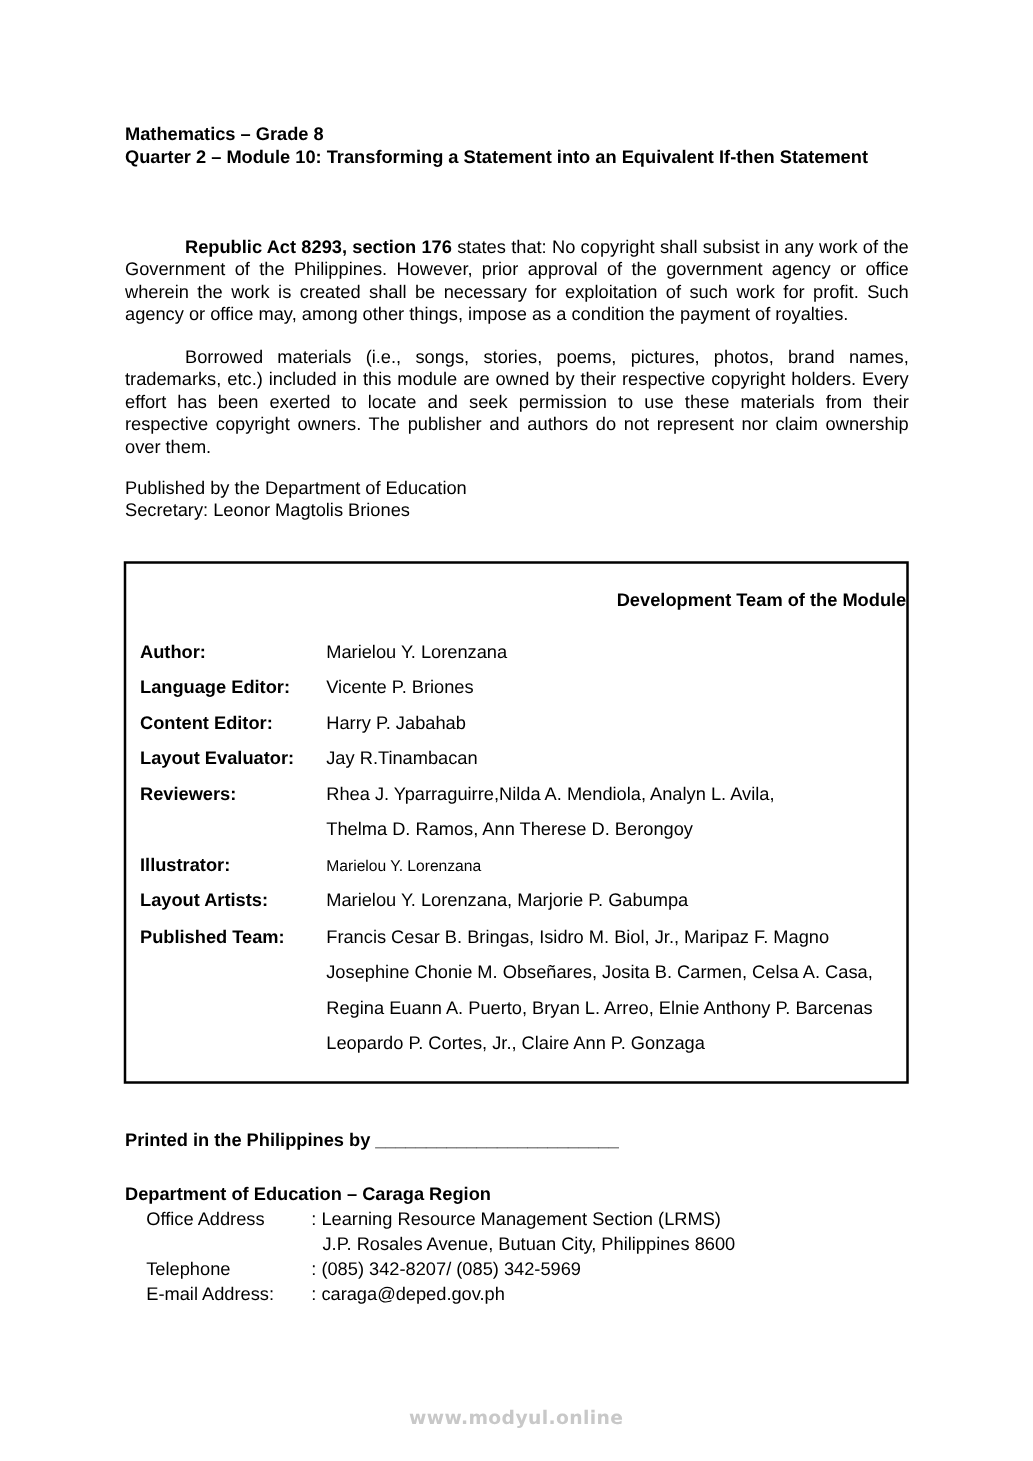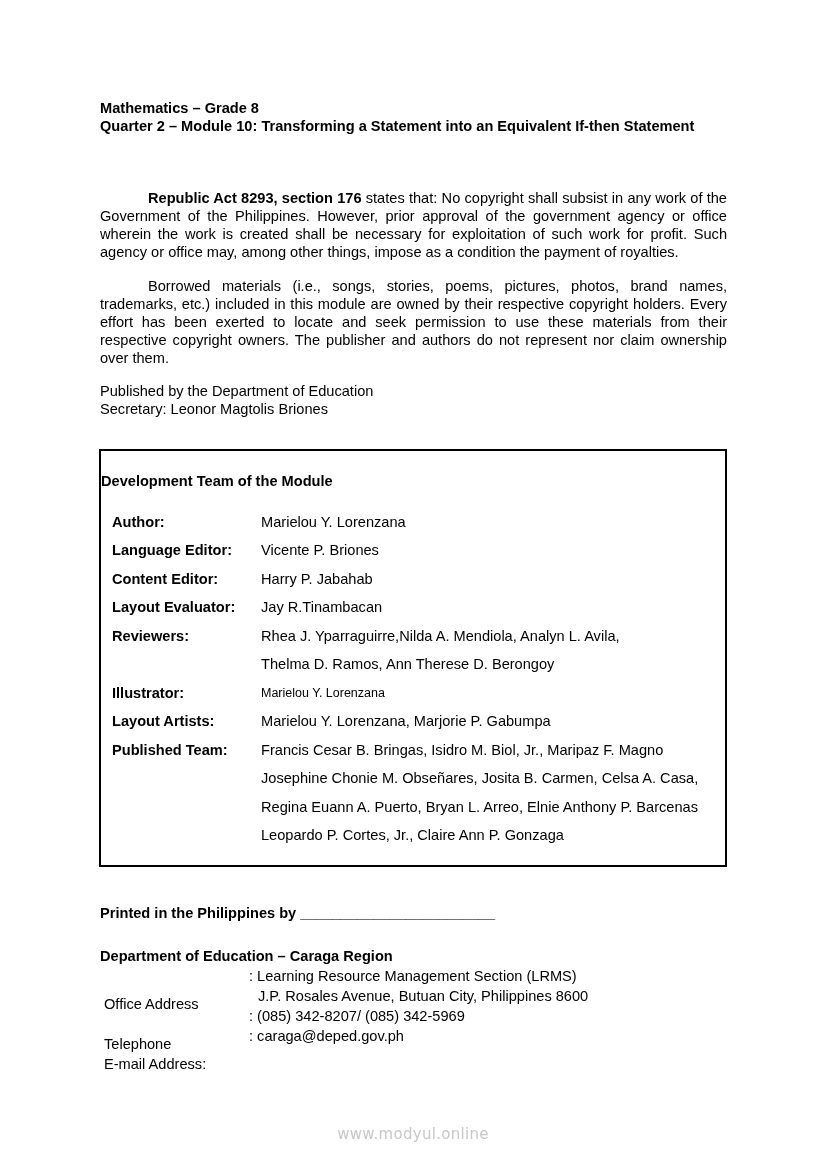--- a/index.html
+++ b/index.html
@@ -8,35 +8,35 @@
     .header { position: absolute; left: 100px; top: 99px; font-weight: bold; font-size: 14.6px; line-height: 18px; }
     .header div { white-space: nowrap; }
     .para { position: absolute; left: 100px; width: 627px; font-size: 14.6px; line-height: 18px; text-align: justify; }
     .para .indent { display: inline-block; width: 48px; }
     .para b { font-weight: bold; }
     #p1 { top: 189px; }
     #p2 { top: 277px; }
     .pub { position: absolute; left: 100px; top: 382px; font-size: 14.6px; line-height: 18px; }
     .team-box { position: absolute; left: 99px; top: 449px; width: 624px; height: 414px;
       border: 2px solid #000; box-sizing: content-box; }
-    .team-title { position: absolute; top: 22px; left: 0; width: 100%; text-align: left;
+    .team-title { position: absolute; top: 22px; left: 0; width: 100%; text-align: right;
       font-weight: bold; font-size: 14.6px; }
     .team-row { position: absolute; left: 11px; font-size: 14.6px; line-height: 18px; white-space: nowrap; }
     .team-row .role { position: absolute; left: 0; font-weight: bold; }
     .team-row .names { position: absolute; left: 149px; }
     .team-row .names.small { font-size: 12.5px; }
     .printed { position: absolute; left: 100px; top: 905px; font-weight: bold; font-size: 14.6px; white-space: nowrap; }
     .deped { position: absolute; left: 100px; top: 946px; font-size: 14.6px; line-height: 20px; }
     .deped .org { font-weight: bold; }
     .info-row { position: relative; height: 20px; white-space: nowrap; }
-    .info-row .lbl { position: absolute; left: 4px; margin-top: 28px; }
+    .info-row .lbl { position: absolute; left: 17px; }
     .info-row .val { position: absolute; left: 149px; }
     .info-row .val.cont { left: 158px; }
     .watermark { position: absolute; left: 0; width: 826px; top: 1125px; text-align: center;
-      font-family: "DejaVu Sans", sans-serif; font-size: 15px; color: #c8c8c8; letter-spacing: 0.3px; }
+      font-family: "DejaVu Sans", sans-serif; font-size: 15px; color: #c8c8c8; letter-spacing: 0.3px; font-weight: bold; }
   </style>
 </head>
 <body>
 
 <div class="header">
   <div>Mathematics – Grade 8</div>
   <div>Quarter 2 – Module 10: Transforming a Statement into an Equivalent If-then Statement</div>
 </div>
 
 <div class="para" id="p1"><span class="indent"></span><b>Republic Act 8293, section 176</b><span> states that: No copyright shall subsist in any work of the Government of the Philippines. However, prior approval of the government agency or office wherein the work is created shall be necessary for exploitation of such work for profit. Such agency or office may, among other things, impose as a condition the payment of royalties.</span></div>

